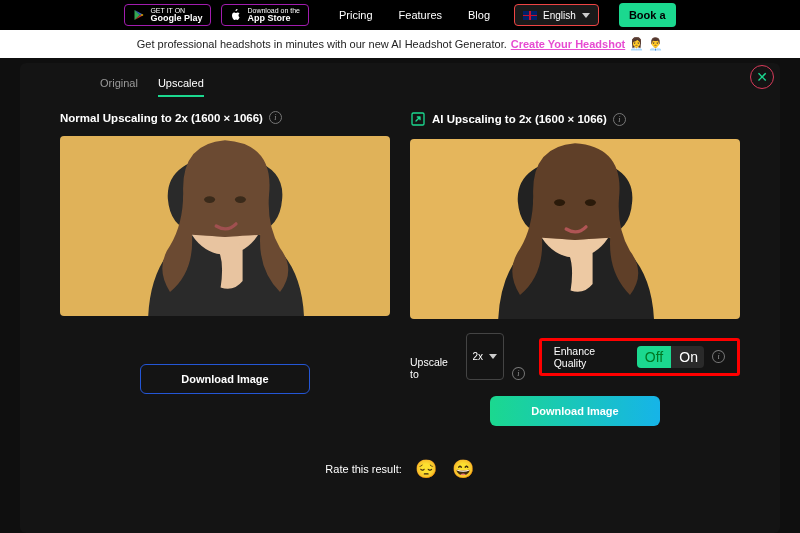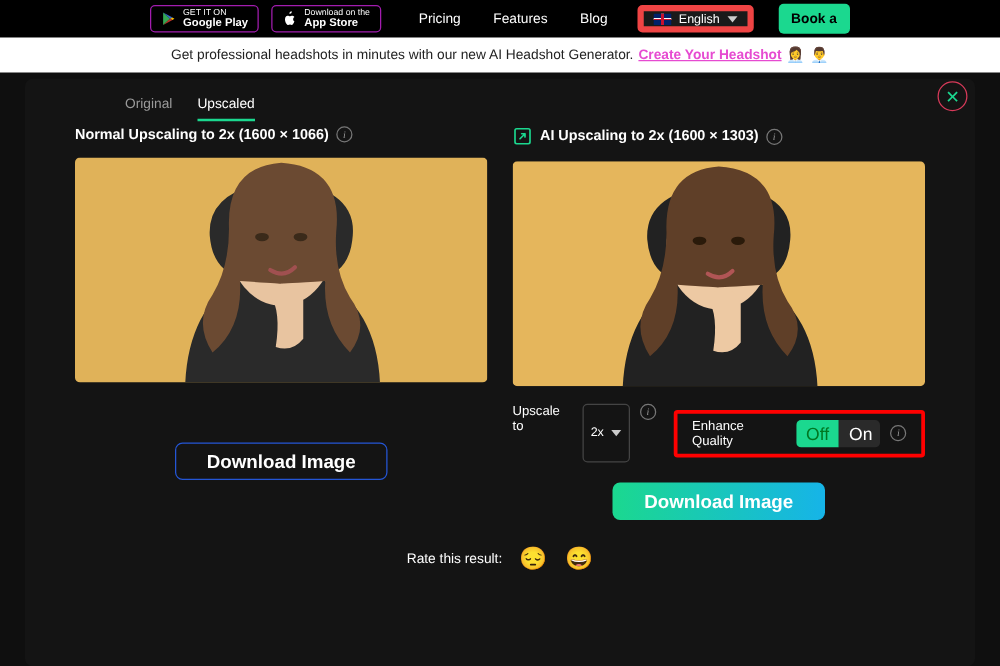--- a/index.html
+++ b/index.html
@@ -4,50 +4,50 @@
 <style>
   *{box-sizing:border-box;margin:0;padding:0;font-family:Arial,Helvetica,sans-serif}
   body{background:#0f0f0f;width:800px;height:533px;overflow:hidden;color:#fff;font-size:12px;position:relative}
   
   .topnav{height:30px;background:#000;display:flex;align-items:center;justify-content:center;gap:10px;padding:0 10px}
   .store-badge{border:1px solid #a21caf;border-radius:4px;height:22px;padding:2px 8px;display:flex;align-items:center;gap:5px;color:#fff;font-size:7px;line-height:1}
   .store-badge .big{font-size:9px;font-weight:600}
   .store-badge svg{width:12px;height:12px}
   .nav-links{display:flex;gap:26px;margin-left:20px;font-size:11px}
   .nav-link{color:#fff;cursor:pointer}
-  .lang{border:5px solid #ef4444;background:#1a1a1a;border-radius:4px;height:22px;display:flex;align-items:center;gap:6px;padding:0 8px;font-size:10px;margin-left:14px}
+  .lang{border:1px solid #ef4444;background:#1a1a1a;border-radius:4px;height:22px;display:flex;align-items:center;gap:6px;padding:0 8px;font-size:10px;margin-left:14px}
   .flag{width:14px;height:9px;display:inline-block;position:relative;background:#012169}
   .flag::before,.flag::after{content:"";position:absolute;inset:0}
   .flag::before{background:linear-gradient(to bottom,transparent 40%,#fff 40%,#fff 60%,transparent 60%),linear-gradient(to right,transparent 40%,#fff 40%,#fff 60%,transparent 60%)}
   .flag::after{background:linear-gradient(to bottom,transparent 44%,#c8102e 44%,#c8102e 56%,transparent 56%),linear-gradient(to right,transparent 44%,#c8102e 44%,#c8102e 56%,transparent 56%)}
   .book{background:#1bd88f;color:#000;border-radius:4px;height:24px;padding:0 10px;display:flex;align-items:center;font-size:11px;font-weight:700;margin-left:10px}
   
   .promo{background:#fff;color:#222;height:28px;display:flex;align-items:center;justify-content:center;font-size:11px;gap:4px}
   .promo a{color:#e64bd1;text-decoration:underline;font-weight:700}
   .promo .emo{font-size:12px}
   
   .modal{position:absolute;left:20px;right:20px;top:63px;bottom:0;background:#141414;border-radius:6px;padding:14px 40px 10px 40px}
   .close{position:absolute;right:6px;top:2px;width:24px;height:24px;border:1px solid #d83a5a;border-radius:50%;display:flex;align-items:center;justify-content:center;color:#1bd88f;font-size:14px;cursor:pointer}
-  .tabs{display:flex;gap:20px;font-size:11px;margin-left:40px;margin-bottom:4px}
+  .tabs{display:flex;gap:20px;font-size:11px;margin-left:40px;margin-bottom:14px}
   .tab{color:#9a9a9a;padding-bottom:6px;cursor:pointer}
   .tab.active{color:#fff;border-bottom:2px solid #1bd88f}
   .panels{display:flex;gap:20px}
   .panel{flex:1}
   .panel-title{display:flex;align-items:center;gap:6px;font-size:11.5px;font-weight:700;margin-bottom:12px}
   .info{width:13px;height:13px;border:1px solid #777;border-radius:50%;display:inline-flex;align-items:center;justify-content:center;font-size:8px;color:#999;font-weight:400;font-family:serif;font-style:italic}
   .ai-ico{width:16px;height:16px}
   .img{width:100%;height:180px;border-radius:4px;overflow:hidden;position:relative}
   .controls{display:flex;gap:14px;margin-top:14px;align-items:center;font-size:10.5px;justify-content:center}
-  .ctrl-group{display:flex;align-items:flex-start;gap:8px}
+  .ctrl-group{display:flex;align-items:flex-end;gap:8px}
   .select{border:1px solid #444;border-radius:4px;padding:17px 6px;display:flex;align-items:center;gap:6px;font-size:10px}
   .toggle{display:flex;border-radius:4px;overflow:hidden;font-size:14px}
   .toggle span{padding:3px 8px;background:#2a2a2a}
   .toggle span.on{background:#1bd88f;color:#072}
   .redbox{border:3px solid #f00;border-radius:3px;padding:4px 12px;display:flex;align-items:center;gap:8px}
-  .dl-btn{margin:16px auto 0;width:170px;height:30px;border-radius:6px;display:flex;align-items:center;justify-content:center;font-size:15px;font-weight:600;cursor:pointer}
+  .dl-btn{margin:16px auto 12px;width:170px;height:30px;border-radius:6px;display:flex;align-items:center;justify-content:center;font-size:11px;font-weight:600;cursor:pointer}
   .dl-outline{border:1px solid #2456d6;color:#fff;background:transparent}
   .dl-fill{background:linear-gradient(90deg,#1bd88f,#16b4e8);color:#fff}
   .rate{text-align:center;margin-top:20px;font-size:11px;display:flex;justify-content:center;align-items:center;gap:14px}
   .emoji{font-size:18px}
   .chev{display:inline-block;width:0;height:0;border-left:4px solid transparent;border-right:4px solid transparent;border-top:5px solid #ccc}
   svg.person{width:100%;height:100%}
 </style>
 </head>
 <body>
 
@@ -127,21 +127,21 @@
           <span>Download Image</span>
         </div>
     </div>
 
     <div class="panel">
       <div class="panel-title">
         <svg class="ai-ico" viewBox="0 0 24 24">
             <rect x="3" y="3" width="18" height="18" rx="2" fill="none" stroke="#1bd88f" stroke-width="2"></rect>
             <path d="M9 15l6-6M15 9h-4M15 9v4" stroke="#1bd88f" stroke-width="2" fill="none" stroke-linecap="round"></path>
           </svg>
-        <span>AI Upscaling to 2x (1600 × 1303)</span>
+        <span>AI Upscaling to 2x (1600 × 1066)</span>
         <span class="info">i</span>
       </div>
       <div class="img">
         <svg class="person" viewBox="0 0 300 180" preserveAspectRatio="xMidYMid slice">
           <rect width="300" height="180" fill="#e5b65c"></rect>
           <path d="M80 180 Q80 120 120 95 Q100 90 98 65 Q96 30 150 25 Q205 30 202 65 Q200 92 178 96 Q222 118 222 180 Z" fill="#222"></path>
           <ellipse cx="150" cy="70" rx="38" ry="46" fill="#edc9a3"></ellipse>
           <path d="M112 60 Q110 15 150 12 Q195 15 190 62 Q188 90 200 110 Q215 130 200 150 Q180 130 182 98 Q150 100 150 100 Q150 100 120 98 Q122 132 100 150 Q86 128 100 108 Q112 88 112 60 Z" fill="#5f3f28"></path>
           <path d="M150 100 Q162 100 166 112 L166 140 Q158 150 146 146 Q150 120 142 108 Z" fill="#edc9a3"></path>
           <ellipse cx="136" cy="66" rx="5" ry="3" fill="#2a1a0a"></ellipse>

